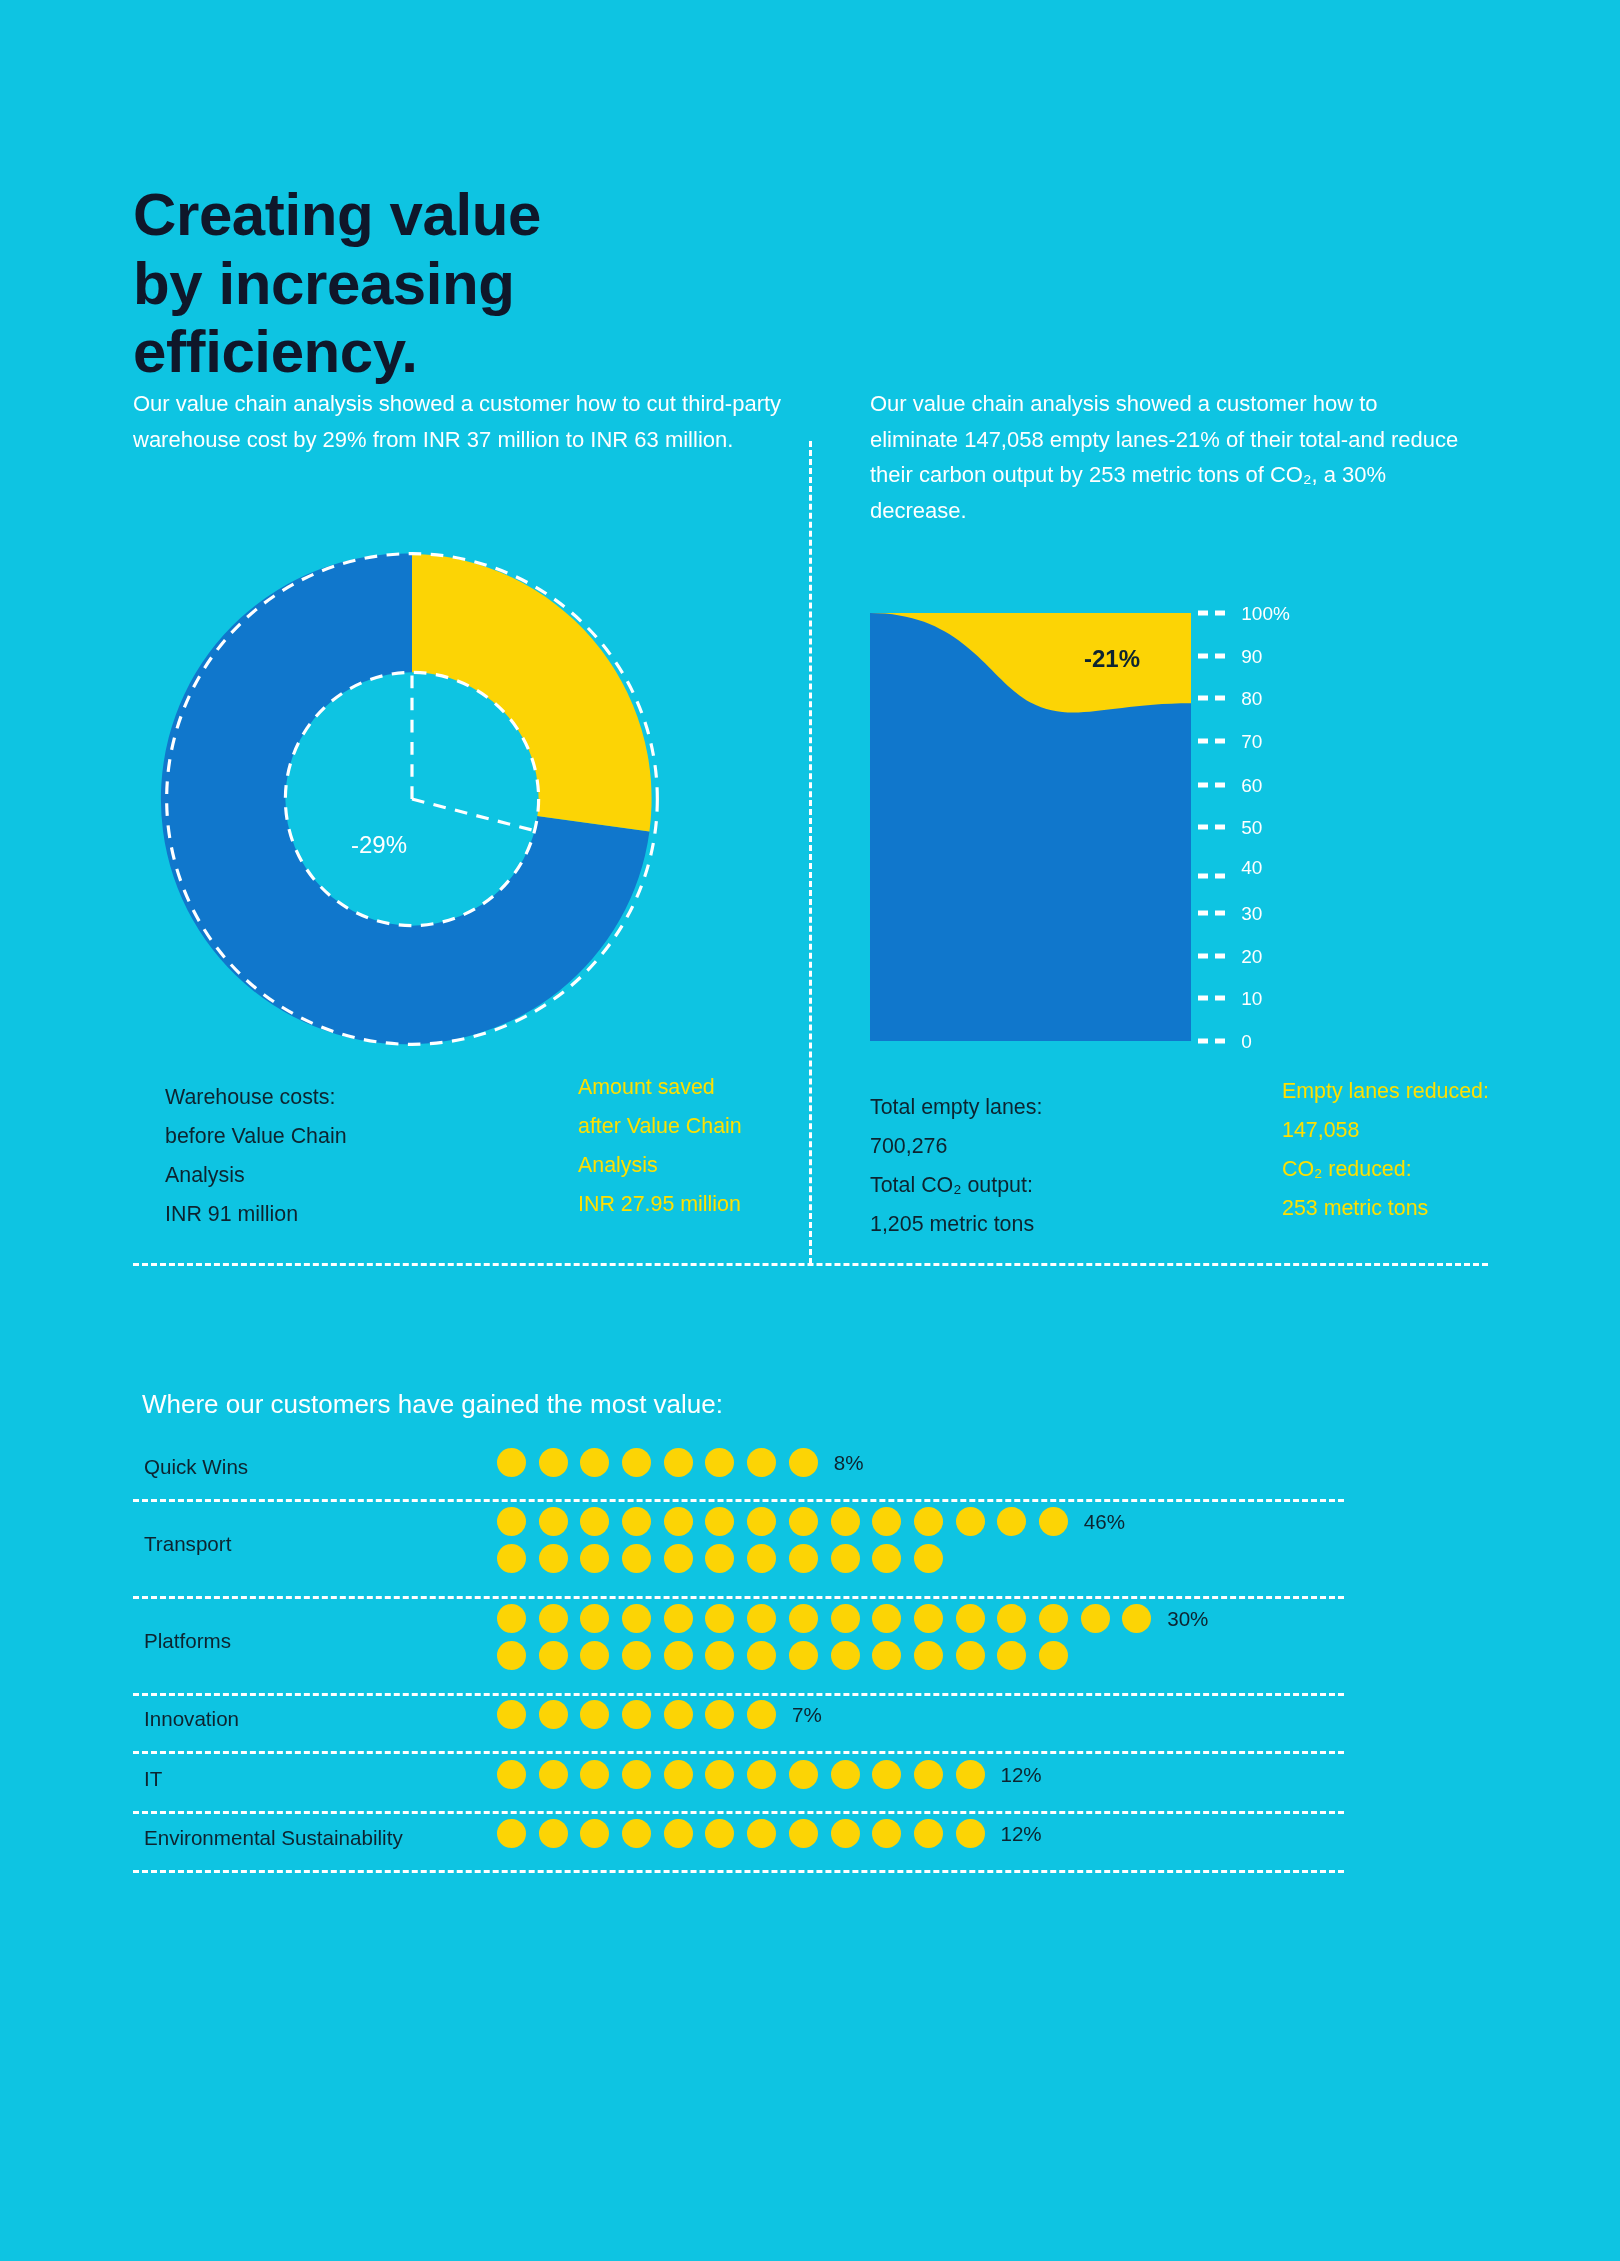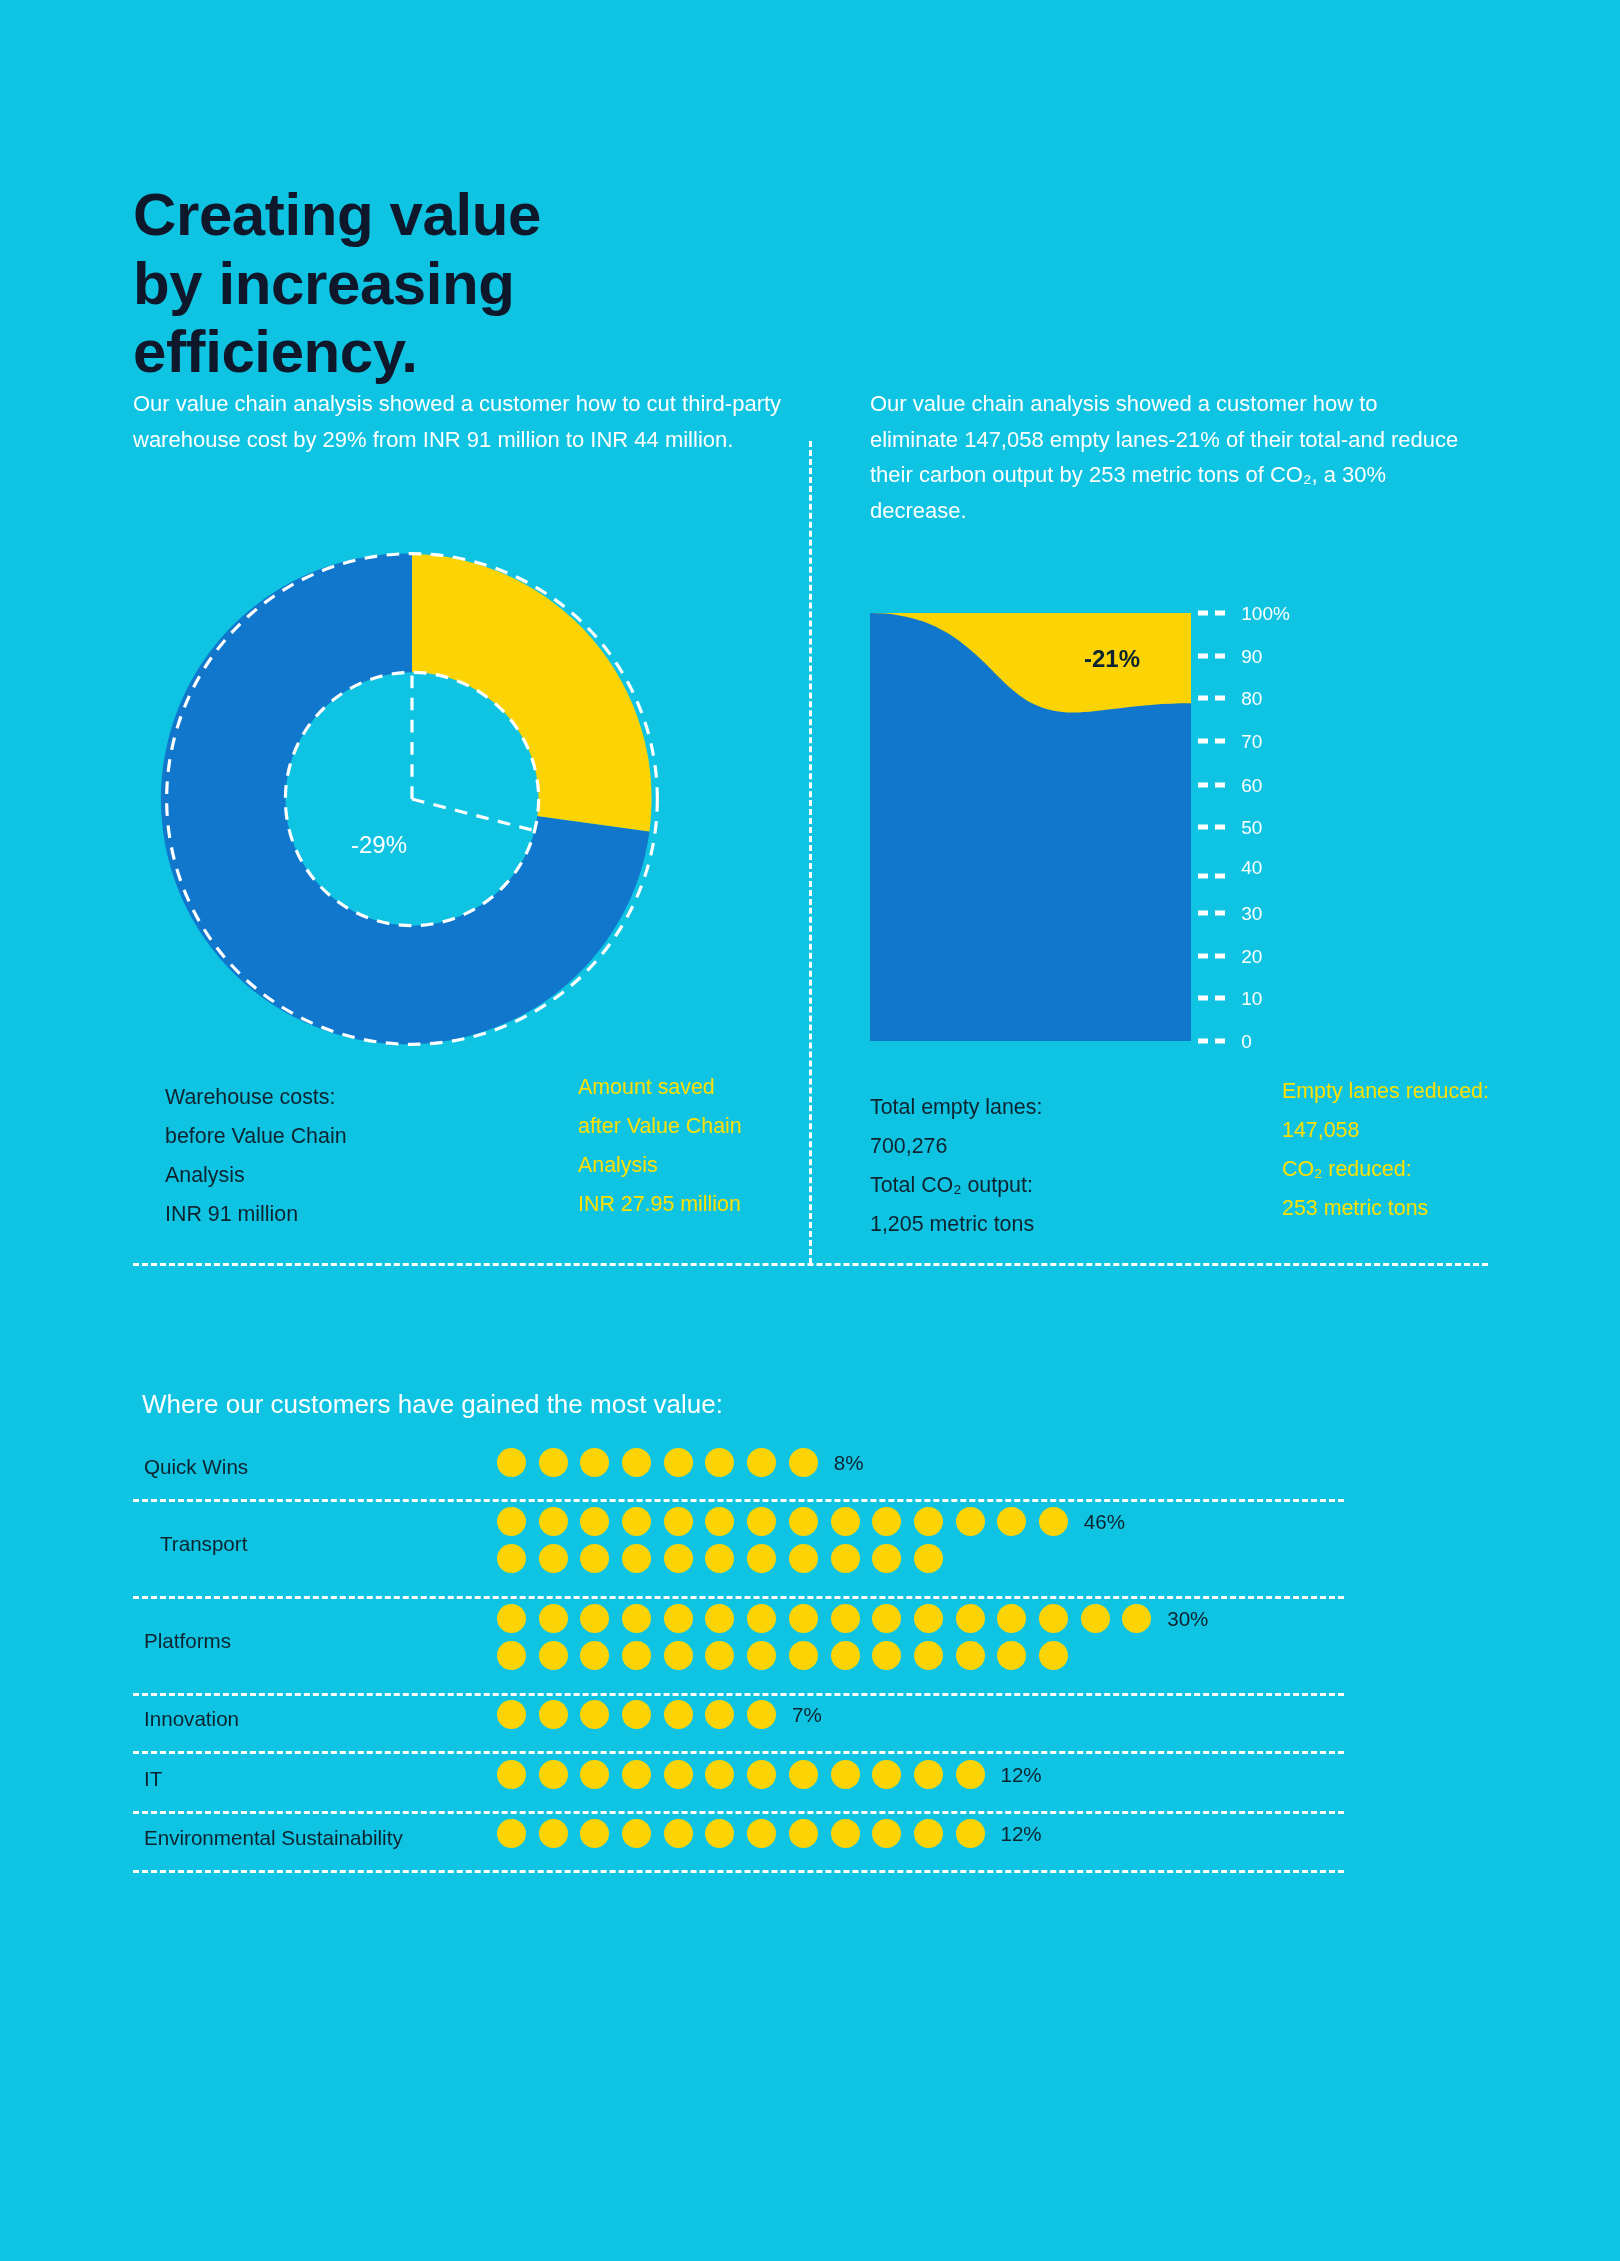--- a/index.html
+++ b/index.html
@@ -98,21 +98,21 @@
 </style>
 </head>
 <body>
 
 <div class="page">
 
   <h1 id="title">Creating value
 by increasing
 efficiency.</h1>
 
-  <p class="intro" id="intro-left">Our value chain analysis showed a customer how to cut third-party warehouse cost by 29% from INR 91 million to INR 44 million.</p>
+  <p class="intro" id="intro-left">Our value chain analysis showed a customer how to cut third-party warehouse cost by 29% from INR 37 million to INR 63 million.</p>
   <p class="intro" id="intro-right">Our value chain analysis showed a customer how to eliminate 147,058 empty lanes-21% of their total-and reduce their carbon output by 253 metric tons of CO₂, a 30% decrease.</p>
 
   <div id="column-divider"></div>
   <div id="section-divider"></div>
 
   <div id="donut-wrap">
     <svg width="554" height="554" viewBox="0 0 700 700">
 
       <path d="M 350 350 L 350 40 A 310 310 0 1 0 650 391 L 350 350 Z" fill="#1077cc"></path>
 
@@ -214,21 +214,21 @@
             <span class="dot"></span>
             <span class="dot"></span>
             <span class="dot"></span>
             <span class="dot"></span>
             <span class="dot-pct">8%</span>
           </div>
         </div>
         <div class="row-rule" style="top: 51px;"></div>
       </div>
       <div class="dot-row" style="position: absolute; left: 0px; top: 59px; width: 1211px; height: 97px;">
-        <div class="dot-row-label" style="height: 74px; margin-left: 16px;">Transport</div>
+        <div class="dot-row-label" style="height: 74px;">Transport</div>
         <div class="dots-area">
           <div class="dots-line">
             <span class="dot"></span>
             <span class="dot"></span>
             <span class="dot"></span>
             <span class="dot"></span>
             <span class="dot"></span>
             <span class="dot"></span>
             <span class="dot"></span>
             <span class="dot"></span>

